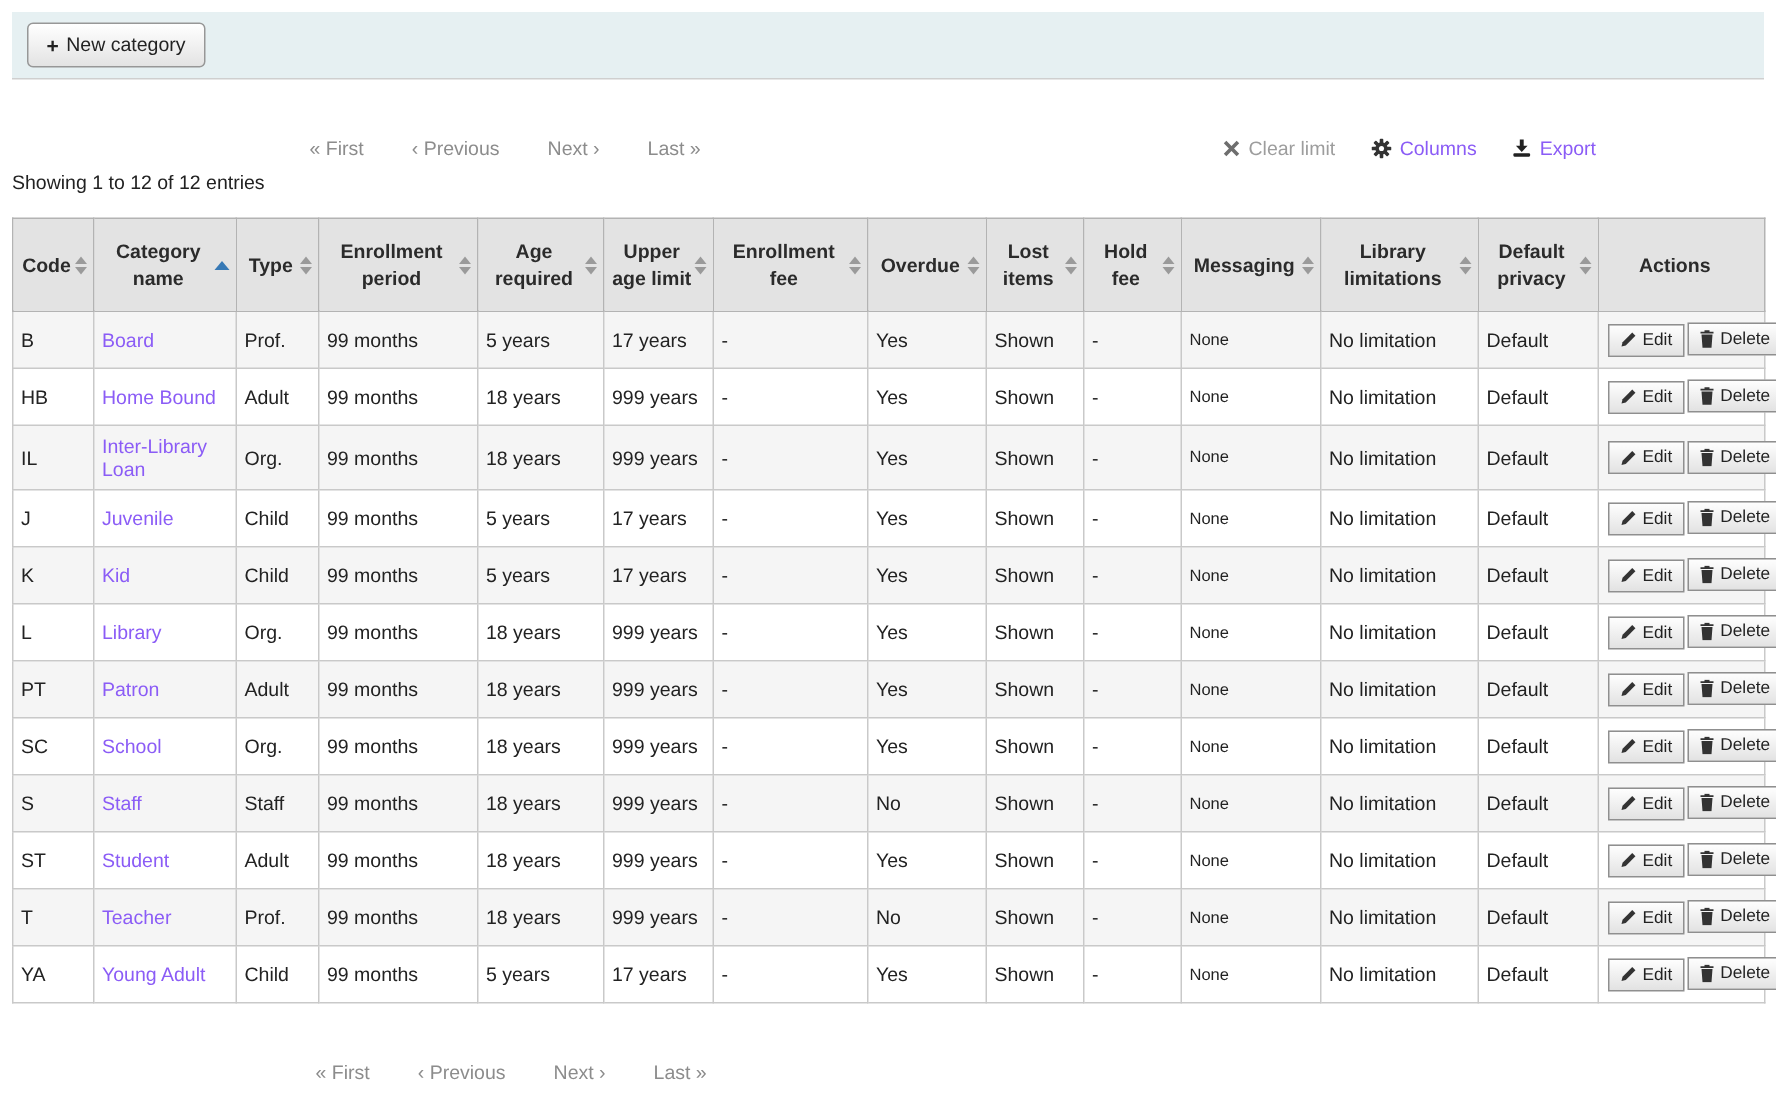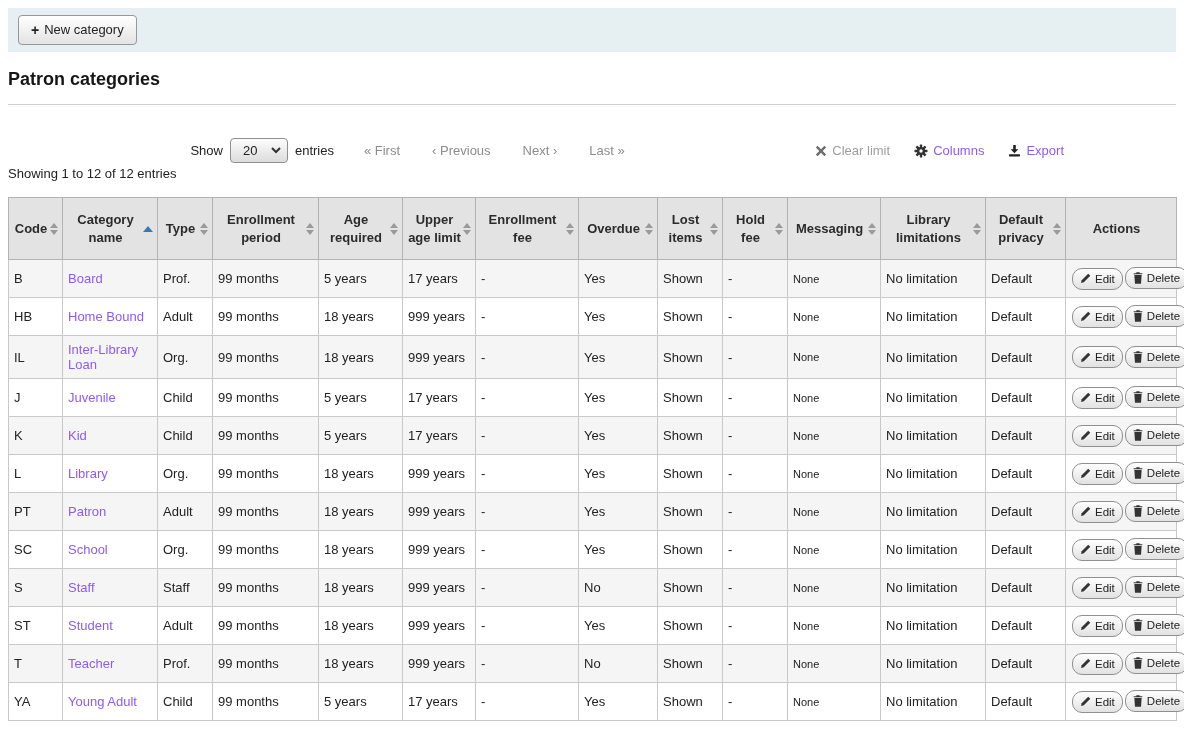--- a/index.html
+++ b/index.html
@@ -66,61 +66,46 @@
   table.kt tbody tr:nth-child(odd) { background:#f5f5f5; }
   table.kt tbody tr:nth-child(even) { background:#ffffff; }
   td.c-code { padding-left:8px; }
   td.c-name a { color:#8b5cf6; text-decoration:none; cursor:pointer; }
   td.c-messaging { vertical-align:top; font-size:11px; color:#3f3f3f; padding-top:5px; }
   td.c-actions { text-align:center; white-space:nowrap; padding:4px 4px; }
   .btn-sm {
     display:inline-flex; align-items:center; gap:4px; cursor:pointer;
     font-family:"Liberation Sans", sans-serif; font-size:11.5px; color:#222;
     padding:4px 7px; background:linear-gradient(#fefefe,#e2e2e2);
-    border:1px solid #8f8f8f; border-radius:10px; margin:0 1px;
+    border:1px solid #8f8f8f; border-radius:0; margin:0 1px;
   }
 
   
   .controls-bottom { display:flex; align-items:center; margin-top:15px; }
   .controls-bottom .pagination { margin-left:34px; }
   hr.bottom-rule { border:none; border-top:2px solid #b7b7b7; margin:16px 0 0; }
   .icon svg { display:block; }
 </style>
 </head>
 <body>
 
 <div class="wrap">
 
   <div class="toolbar">
     <button class="btn-toolbar">
       <span class="plus-glyph">+</span>
       <span>New category</span>
     </button>
   </div>
 
-  <h1 class="page-title">Patron categories</h1>
   <hr class="top-rule">
 
   <div class="controls">
     <span class="dt-info">Showing 1 to 12 of 12 entries</span>
 
-    <span class="length-ctl">
-      <span>Show</span>
-      <span class="select-wrap">
-        <select>
-          <option>20</option>
-        </select>
-        <span class="chev icon">
-          <svg width="10" height="7" viewBox="0 0 10 7">
-              <path d="M1 1l4 4 4-4" fill="none" stroke="#333" stroke-width="2"></path>
-            </svg>
-        </span>
-      </span>
-      <span>entries</span>
-    </span>
 
     <span class="pagination">
       <span class="page-link">« First</span>
       <span class="page-link">‹ Previous</span>
       <span class="page-link">Next ›</span>
       <span class="page-link">Last »</span>
     </span>
 
 
     <span class="right-group">

